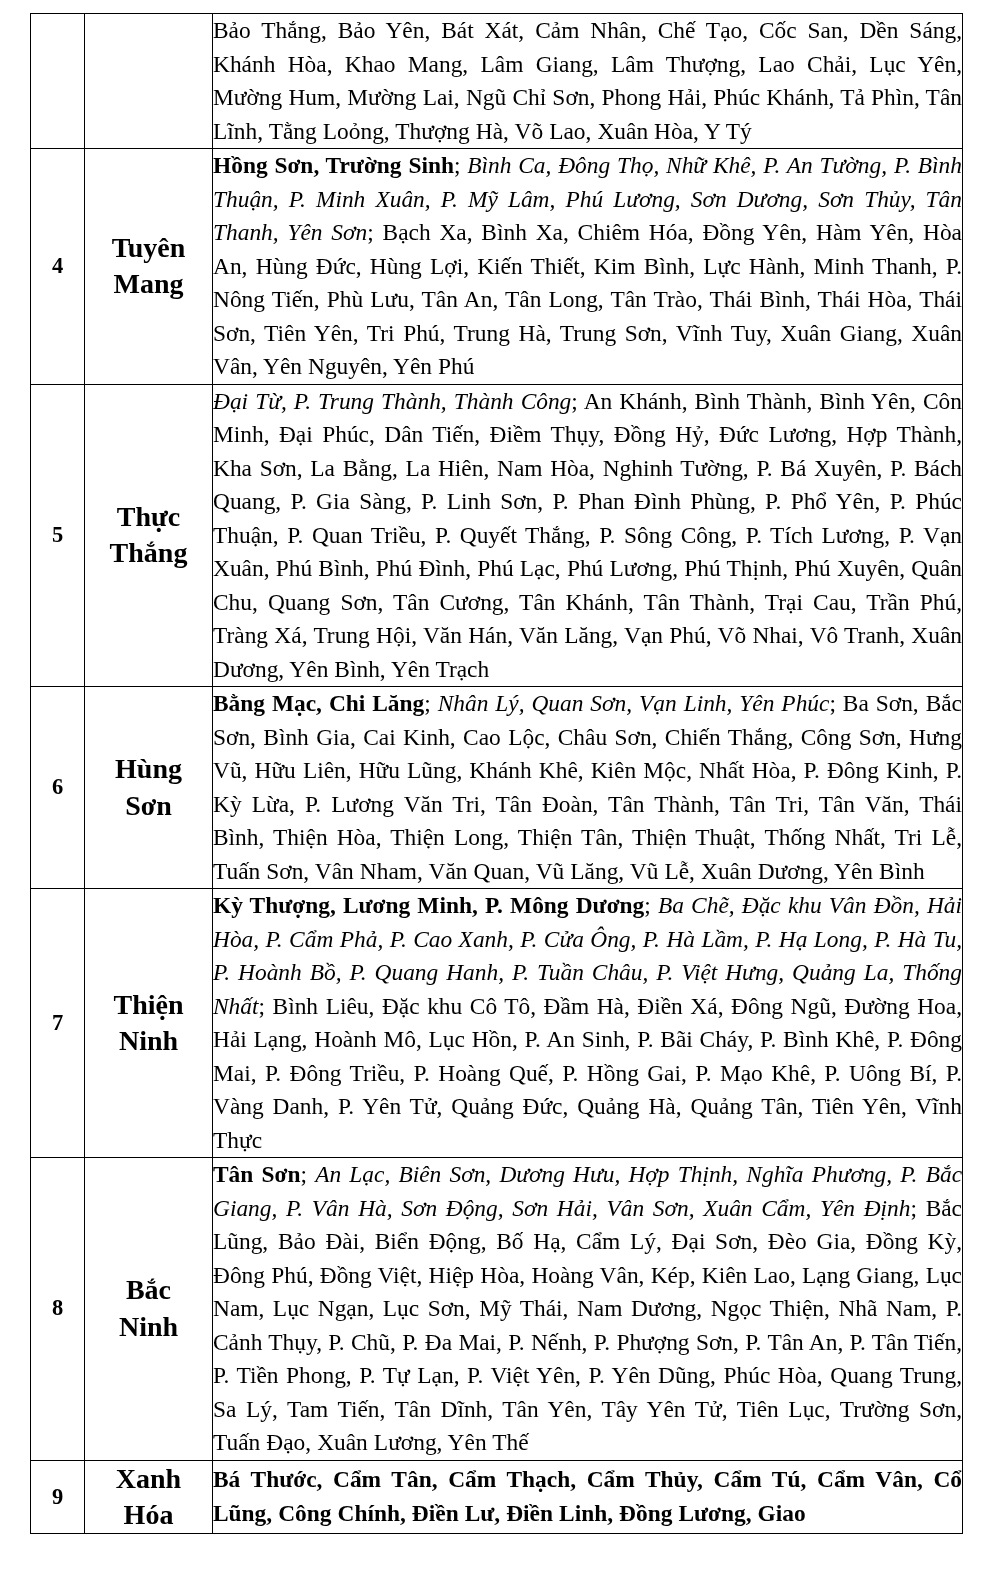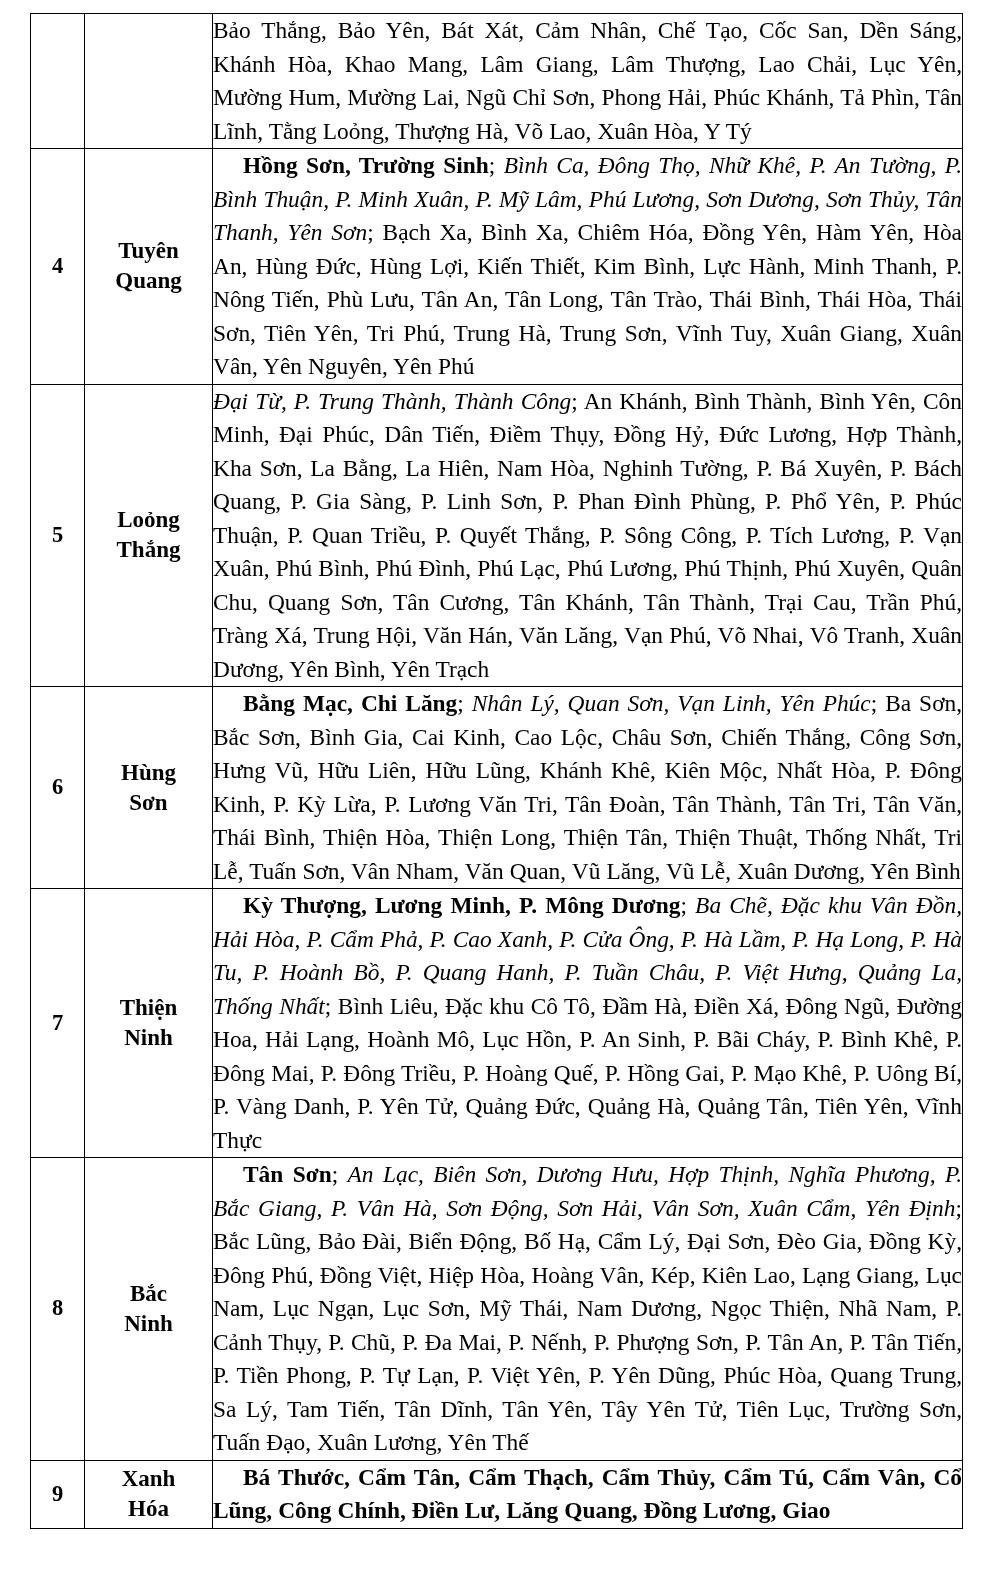--- a/index.html
+++ b/index.html
@@ -39,34 +39,34 @@
 
   td.cell-no {
     text-align: center;
     font-weight: bold;
     font-size: 22.5px;
     line-height: 1.18;
   }
   td.cell-prov {
     text-align: center;
     font-weight: bold;
-    font-size: 23px;
+    font-size: 28px;
     line-height: 1.3;
     padding: 0 4px;
   }
   td.cell-list {
     text-align: justify;
     text-align-last: left;
     font-size: 23.4px;
     line-height: 33.5px;
     padding: 2px 7px 3px 9px;
     hyphens: none;
     word-spacing: 0.2px;
   }
-  .tier-b { font-weight: bold; margin-left: 30px; }
+  .tier-b { font-weight: bold; }
   .tier-i { font-style: italic; }
   .tier-n { font-weight: normal; font-style: normal; }
   .sep { font-weight: normal; font-style: normal; }
   td.cell-list.all-bold { font-weight: bold; }
   .prov-line { display: block; }
 </style>
 </head>
 <body>
 
 <div class="page">
@@ -81,29 +81,29 @@
       <tr>
         <td class="cell-no"></td>
         <td class="cell-prov"></td>
         <td class="cell-list"><span class="tier-n">Bảo Thắng, Bảo Yên, Bát Xát, Cảm Nhân, Chế Tạo, Cốc San, Dền Sáng, Khánh Hòa, Khao Mang, Lâm Giang, Lâm Thượng, Lao Chải, Lục Yên, Mường Hum, Mường Lai, Ngũ Chỉ Sơn, Phong Hải, Phúc Khánh, Tả Phìn, Tân Lĩnh, Tằng Loỏng, Thượng Hà, Võ Lao, Xuân Hòa, Y Tý</span></td>
       </tr>
 
       <tr>
         <td class="cell-no">4</td>
         <td class="cell-prov">
             <span class="prov-line">Tuyên</span>
-            <span class="prov-line">Quang</span>
+            <span class="prov-line">Mang</span>
           </td>
         <td class="cell-list"><span class="tier-b">Hồng Sơn, Trường Sinh</span><span class="sep">; </span><span class="tier-i">Bình Ca, Đông Thọ, Nhữ Khê, P. An Tường, P. Bình Thuận, P. Minh Xuân, P. Mỹ Lâm, Phú Lương, Sơn Dương, Sơn Thủy, Tân Thanh, Yên Sơn</span><span class="sep">; </span><span class="tier-n">Bạch Xa, Bình Xa, Chiêm Hóa, Đồng Yên, Hàm Yên, Hòa An, Hùng Đức, Hùng Lợi, Kiến Thiết, Kim Bình, Lực Hành, Minh Thanh, P. Nông Tiến, Phù Lưu, Tân An, Tân Long, Tân Trào, Thái Bình, Thái Hòa, Thái Sơn, Tiên Yên, Tri Phú, Trung Hà, Trung Sơn, Vĩnh Tuy, Xuân Giang, Xuân Vân, Yên Nguyên, Yên Phú</span></td>
       </tr>
 
       <tr>
         <td class="cell-no">5</td>
         <td class="cell-prov">
-            <span class="prov-line">Loỏng</span>
+            <span class="prov-line">Thực</span>
             <span class="prov-line">Thắng</span>
           </td>
         <td class="cell-list"><span class="tier-i">Đại Từ, P. Trung Thành, Thành Công</span><span class="sep">; </span><span class="tier-n">An Khánh, Bình Thành, Bình Yên, Côn Minh, Đại Phúc, Dân Tiến, Điềm Thụy, Đồng Hỷ, Đức Lương, Hợp Thành, Kha Sơn, La Bằng, La Hiên, Nam Hòa, Nghinh Tường, P. Bá Xuyên, P. Bách Quang, P. Gia Sàng, P. Linh Sơn, P. Phan Đình Phùng, P. Phổ Yên, P. Phúc Thuận, P. Quan Triều, P. Quyết Thắng, P. Sông Công, P. Tích Lương, P. Vạn Xuân, Phú Bình, Phú Đình, Phú Lạc, Phú Lương, Phú Thịnh, Phú Xuyên, Quân Chu, Quang Sơn, Tân Cương, Tân Khánh, Tân Thành, Trại Cau, Trần Phú, Tràng Xá, Trung Hội, Văn Hán, Văn Lăng, Vạn Phú, Võ Nhai, Vô Tranh, Xuân Dương, Yên Bình, Yên Trạch</span></td>
       </tr>
 
       <tr>
         <td class="cell-no">6</td>
         <td class="cell-prov">
             <span class="prov-line">Hùng</span>
             <span class="prov-line">Sơn</span>
@@ -128,18 +128,18 @@
           </td>
         <td class="cell-list"><span class="tier-b">Tân Sơn</span><span class="sep">; </span><span class="tier-i">An Lạc, Biên Sơn, Dương Hưu, Hợp Thịnh, Nghĩa Phương, P. Bắc Giang, P. Vân Hà, Sơn Động, Sơn Hải, Vân Sơn, Xuân Cẩm, Yên Định</span><span class="sep">; </span><span class="tier-n">Bắc Lũng, Bảo Đài, Biển Động, Bố Hạ, Cẩm Lý, Đại Sơn, Đèo Gia, Đồng Kỳ, Đông Phú, Đồng Việt, Hiệp Hòa, Hoàng Vân, Kép, Kiên Lao, Lạng Giang, Lục Nam, Lục Ngạn, Lục Sơn, Mỹ Thái, Nam Dương, Ngọc Thiện, Nhã Nam, P. Cảnh Thụy, P. Chũ, P. Đa Mai, P. Nếnh, P. Phượng Sơn, P. Tân An, P. Tân Tiến, P. Tiền Phong, P. Tự Lạn, P. Việt Yên, P. Yên Dũng, Phúc Hòa, Quang Trung, Sa Lý, Tam Tiến, Tân Dĩnh, Tân Yên, Tây Yên Tử, Tiên Lục, Trường Sơn, Tuấn Đạo, Xuân Lương, Yên Thế</span></td>
       </tr>
 
       <tr>
         <td class="cell-no">9</td>
         <td class="cell-prov">
             <span class="prov-line">Xanh</span>
             <span class="prov-line">Hóa</span>
           </td>
-        <td class="cell-list all-bold"><span class="tier-b">Bá Thước, Cẩm Tân, Cẩm Thạch, Cẩm Thủy, Cẩm Tú, Cẩm Vân, Cổ Lũng, Công Chính, Điền Lư, Lăng Quang, Đồng Lương, Giao</span></td>
+        <td class="cell-list all-bold"><span class="tier-b">Bá Thước, Cẩm Tân, Cẩm Thạch, Cẩm Thủy, Cẩm Tú, Cẩm Vân, Cổ Lũng, Công Chính, Điền Lư, Điền Linh, Đồng Lương, Giao</span></td>
       </tr>
 
     </tbody>
   </table>
 </div>
 
 </body></html>

